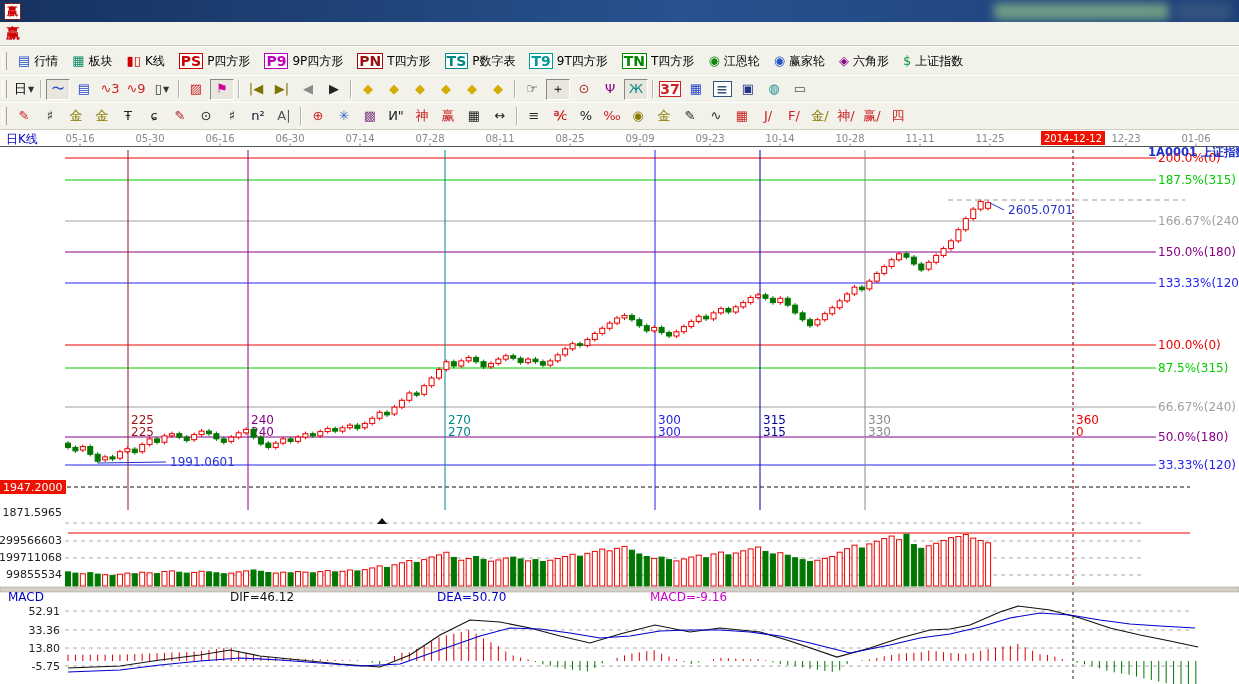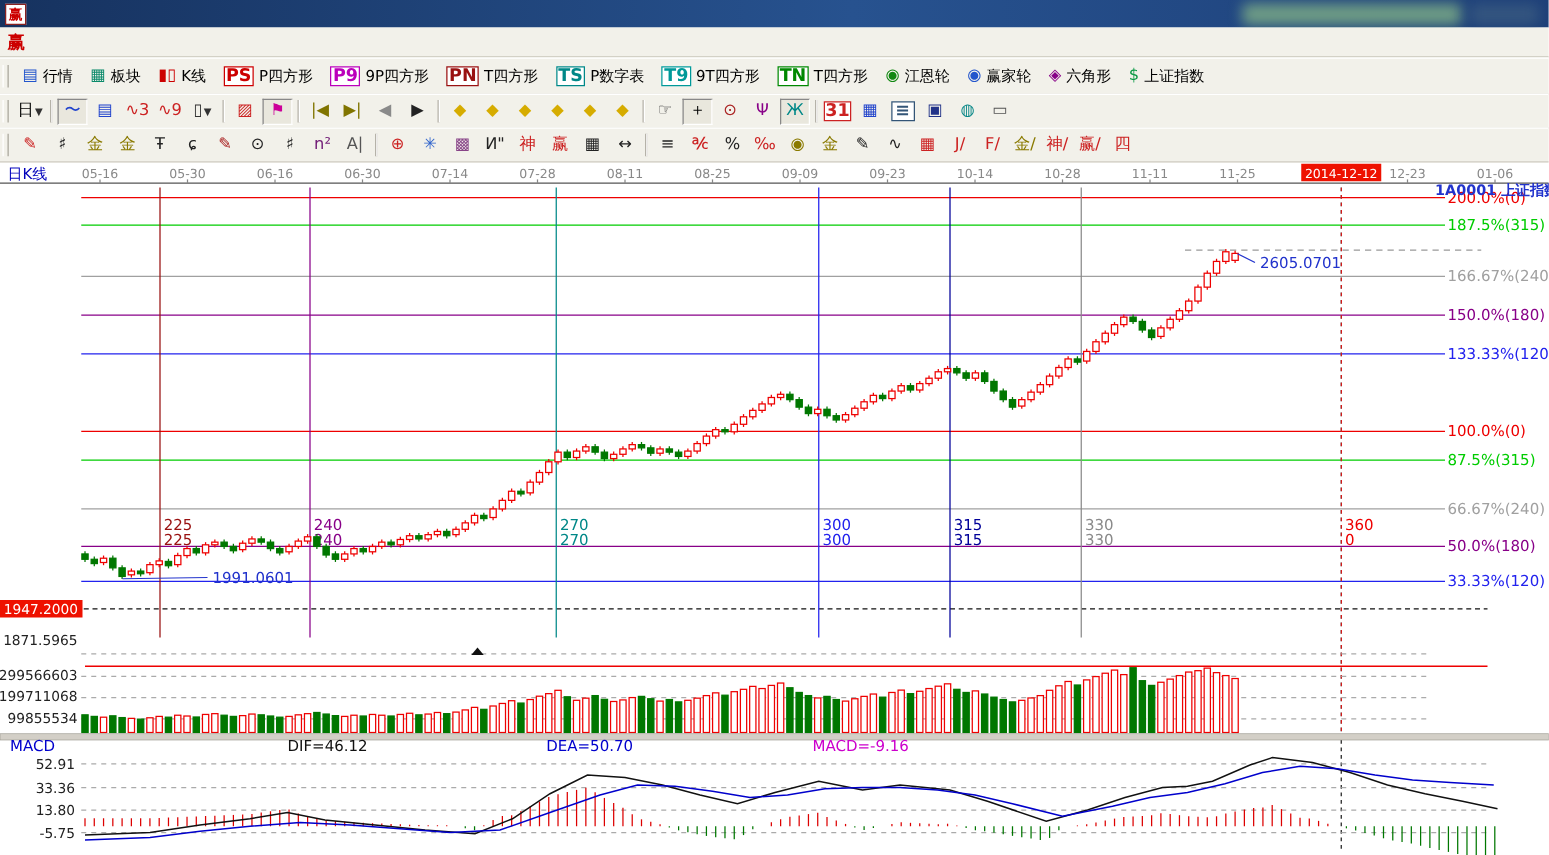--- a/index.html
+++ b/index.html
@@ -819,21 +819,21 @@
       <span class="glyph-ico" style="color: rgb(170, 34, 34);">⊙</span>
     </button>
     <button class="tb-ico">
       <span class="glyph-ico" style="color: rgb(136, 0, 136);">Ψ</span>
     </button>
     <button class="tb-ico pressed">
       <span class="glyph-ico" style="color: rgb(0, 136, 136);">Ж</span>
     </button>
     <div class="tb-sep"></div>
     <button class="tb-ico">
-      <span class="icon-box" style="color: rgb(204, 34, 34);">31</span>
+      <span class="icon-box" style="color: rgb(204, 34, 34);">37</span>
     </button>
     <button class="tb-ico">
       <span class="glyph-ico" style="color: rgb(34, 68, 204);">▦</span>
     </button>
     <button class="tb-ico">
       <span class="icon-box" style="color: rgb(51, 85, 119);">≡</span>
     </button>
     <button class="tb-ico">
       <span class="glyph-ico" style="color: rgb(34, 51, 136);">▣</span>
     </button>
@@ -867,21 +867,21 @@
     <button class="tb-ico">
       <span class="glyph-ico" style="color: rgb(170, 34, 34);">✎</span>
     </button>
     <button class="tb-ico">
       <span class="glyph-ico" style="color: rgb(34, 34, 34);">⊙</span>
     </button>
     <button class="tb-ico">
       <span class="glyph-ico" style="color: rgb(34, 34, 34);">♯</span>
     </button>
     <button class="tb-ico">
-      <span class="glyph-ico" style="color: #701a75;">n²</span>
+      <span class="glyph-ico" style="color: #0f172a;">n²</span>
     </button>
     <button class="tb-ico">
       <span class="glyph-ico" style="color: rgb(85, 85, 85);">A|</span>
     </button>
     <div class="tb-sep"></div>
     <button class="tb-ico">
       <span class="glyph-ico" style="color: rgb(204, 34, 34);">⊕</span>
     </button>
     <button class="tb-ico">
       <span class="glyph-ico" style="color: rgb(51, 102, 204);">✳</span>

